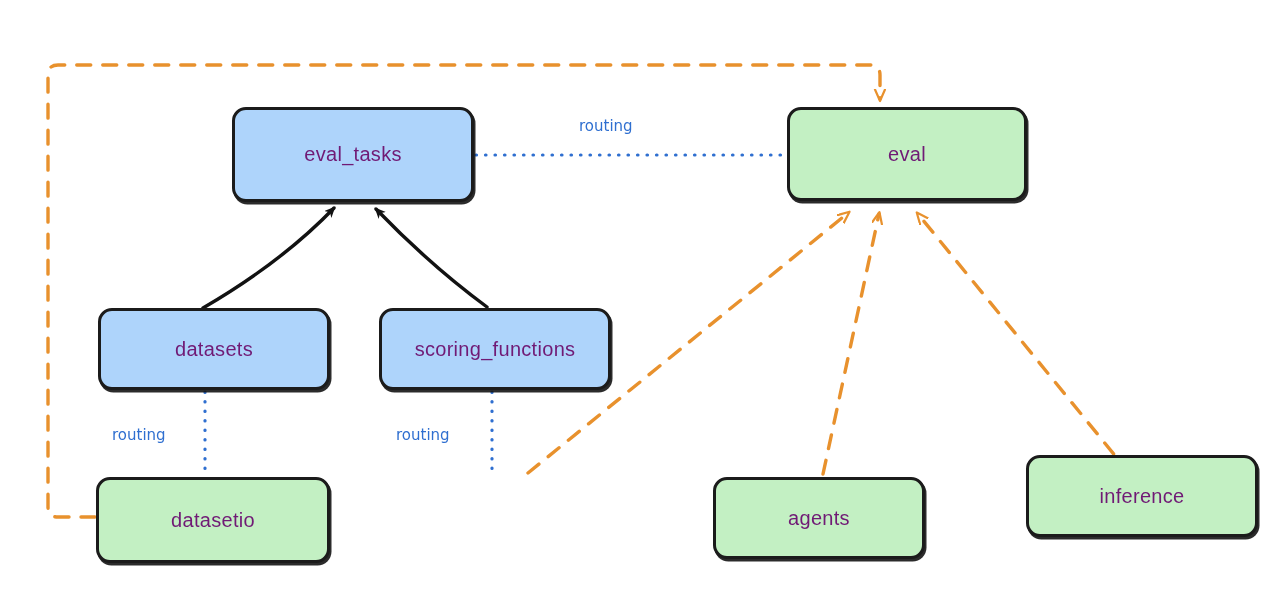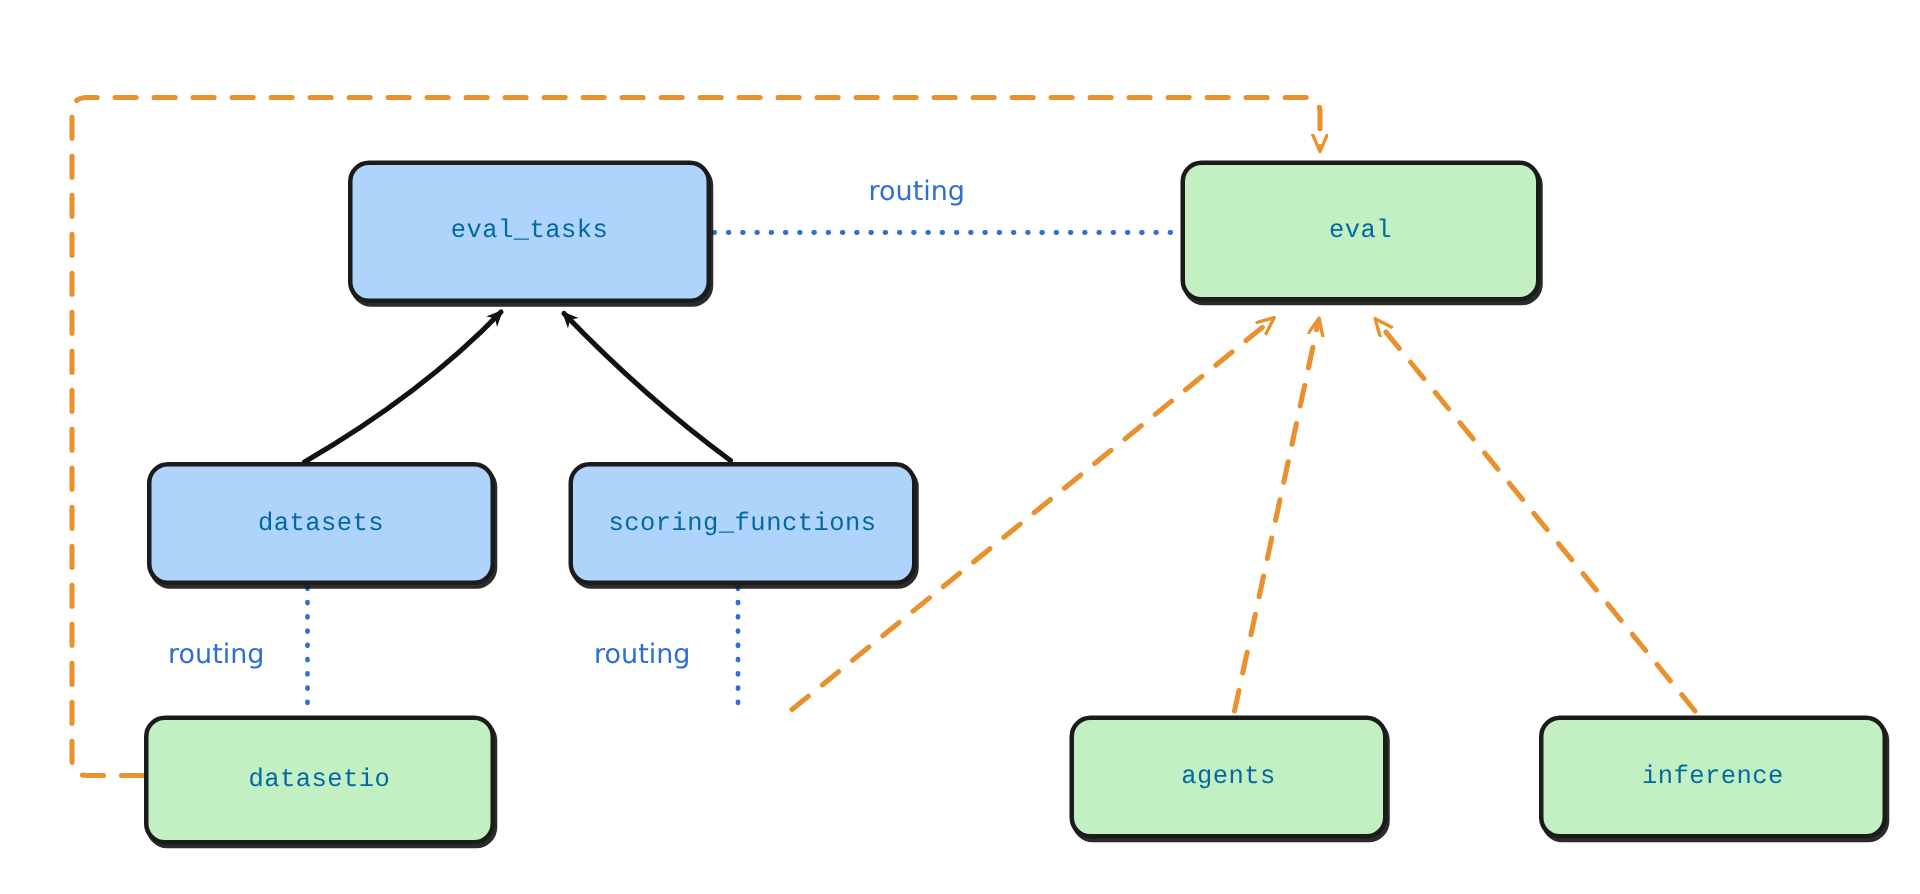--- a/index.html
+++ b/index.html
@@ -37,31 +37,31 @@
     justify-content: center;
     box-shadow: 1.5px 2.5px 0 0 rgba(20,20,20,0.90);
   }
   .node-api {
     background: #aed4fb;
   }
   .node-provider {
     background: #c3f0c3;
   }
   .node-label {
-    font-family: Liberation Mono, monospace;
-    font-size: 17px;
-    color: #0369a1;
+    font-family: Liberation Sans, sans-serif;
+    font-size: 20px;
+    color: #701a75;
     letter-spacing: 0.3px;
     white-space: nowrap;
     user-select: none;
   }
   .edge-label {
     position: absolute;
     font-family: "DejaVu Sans", sans-serif;
-    font-size: 18px;
+    font-size: 15px;
     color: #2f6fd0;
     white-space: nowrap;
     user-select: none;
   }
 </style>
 </head>
 <body>
 
 <div id="diagram-canvas">
 
@@ -112,21 +112,21 @@
 
   <div class="node node-provider" style="left:96px; top:477px; width:234px; height:86px;">
     <span class="node-label">datasetio</span>
   </div>
 
 
   <div class="node node-provider" style="left:713px; top:477px; width:212px; height:82px;">
     <span class="node-label">agents</span>
   </div>
 
-  <div class="node node-provider" style="left:1026px; top:477px; width:232px; height:82px;">
+  <div class="node node-provider" style="left:1026px; top:455px; width:232px; height:82px;">
     <span class="node-label">inference</span>
   </div>
 
   <div class="edge-label" style="left:579px; top:117px;">routing</div>
 
   <div class="edge-label" style="left:112px; top:426px;">routing</div>
 
   <div class="edge-label" style="left:396px; top:426px;">routing</div>
 
 </div>

